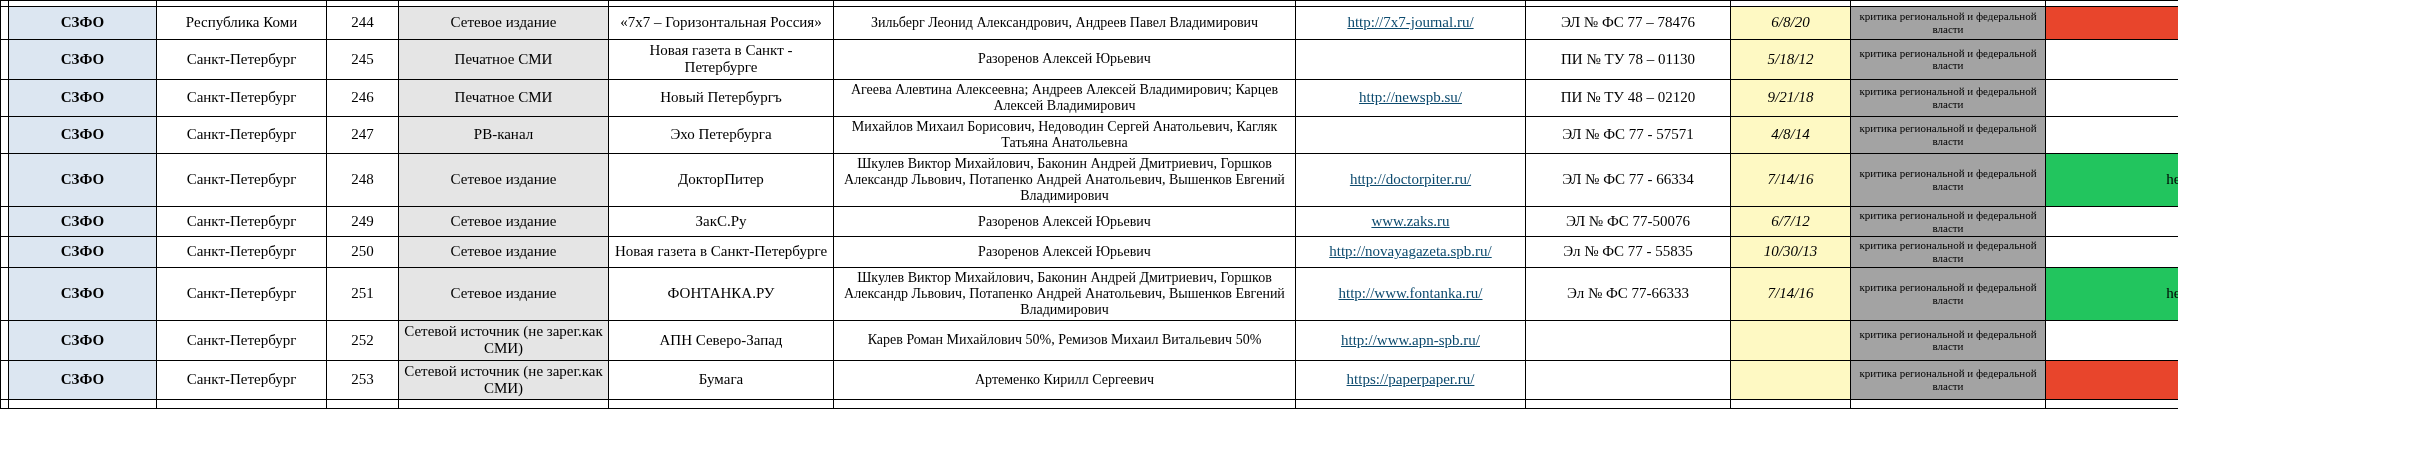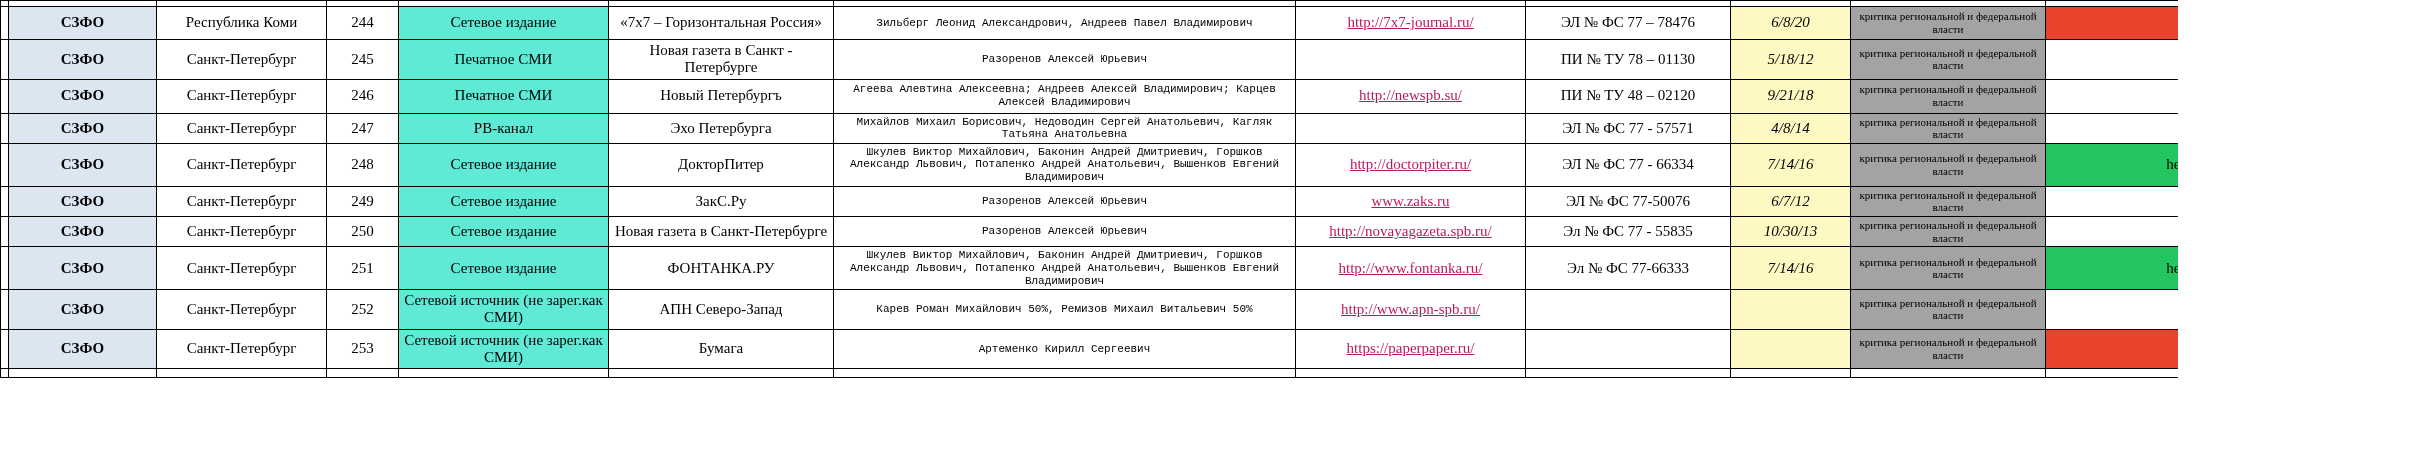--- a/index.html
+++ b/index.html
@@ -47,32 +47,31 @@
   col.c10 { width: 195px; }
   col.c11 { width: 368px; }
 
   td.district {
     background: #dce6f1;
     font-weight: bold;
     font-size: 15px;
   }
   td.region { background: #ffffff; }
   td.num { background: #ffffff; }
-  td.type { background: #5eead4; }
+  td.type { background: #e5e5e5; }
   td.name { background: #ffffff; margin-left: 16px; }
   td.persons {
     background: #ffffff;
-    font-size: 11px;
-    font-family: Liberation Mono, monospace;
+    font-size: 14px;
   }
   td.url {
     background: #ffffff;
   }
   td.url a {
-    color: #be185d;
+    color: #0c4a6e;
     text-decoration: underline;
     cursor: pointer;
   }
   td.lic { background: #ffffff; }
   td.date { background: #fef9c3; font-style: italic; }
   td.crit {
     background: #a3a3a3;
     text-align: left;
     font-size: 11px;
     padding-left: 5px;

